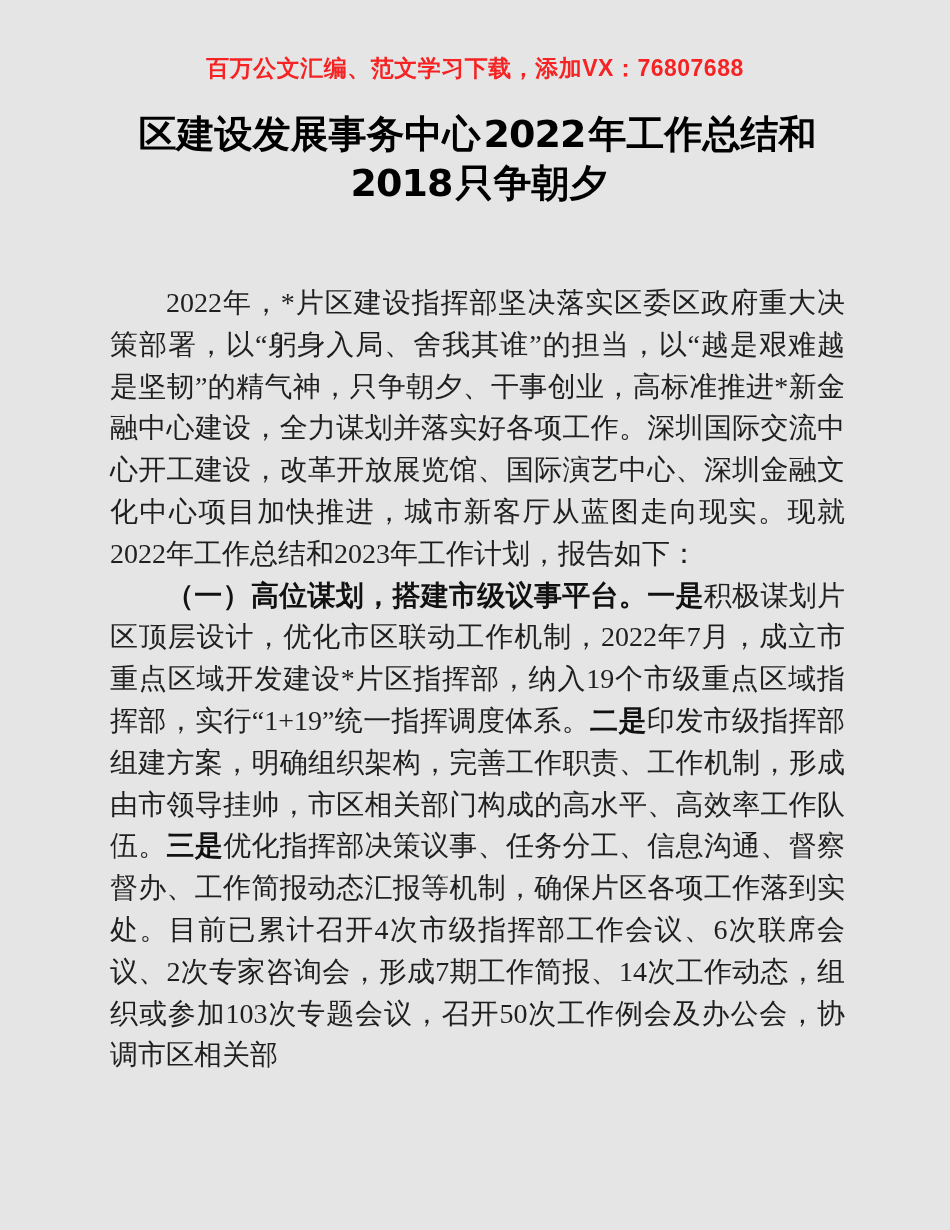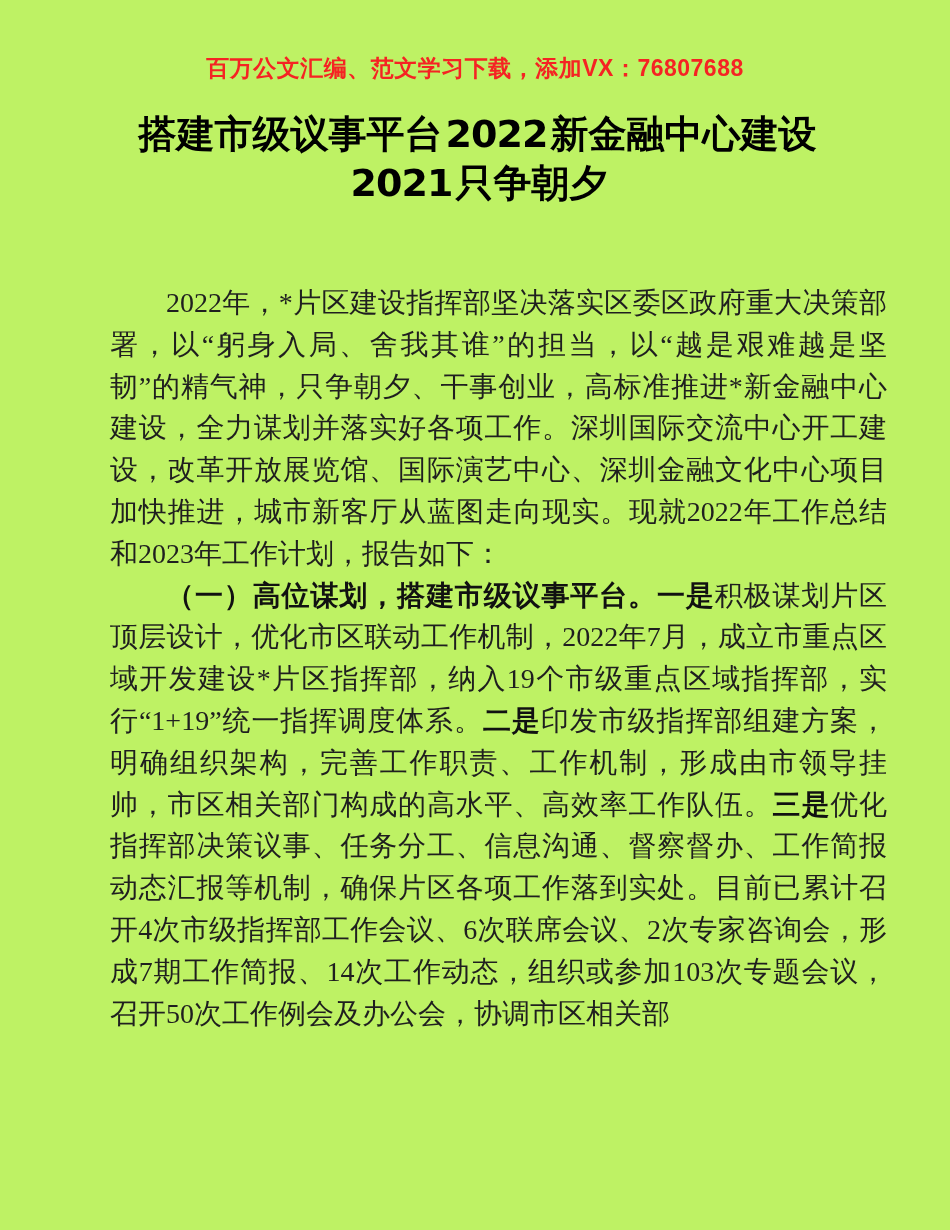--- a/index.html
+++ b/index.html
@@ -4,21 +4,21 @@
 <style>
   html, body {
     margin: 0;
     padding: 0;
     background: #ffffff;
   }
   .page {
     position: relative;
     width: 950px;
     height: 1230px;
-    background: #bef264;
+    background: #e5e5e5;
     overflow: hidden;
     box-sizing: border-box;
     padding-top: 52px;
     font-family: "Liberation Serif", "DejaVu Serif", serif;
     color: #1c1c1c;
   }
   .notice {
     text-align: center;
     font-family: "Liberation Sans", "DejaVu Sans", sans-serif;
     font-weight: 600;
@@ -36,21 +36,21 @@
     color: #000000;
   }
   .title .tline { display: block; }
   .title .num {
     font-family: "DejaVu Sans", "Liberation Sans", sans-serif;
     font-weight: bold;
     letter-spacing: -1px;
     padding: 0 3px;
   }
   .content {
-    margin: 74px 63px 0 110px;
+    margin: 74px 105px 0 110px;
     font-size: 28px;
     line-height: 41.8px;
     text-align: justify;
     color: #1f1f1f;
   }
   .para {
     margin: 0;
     text-indent: 56px;
   }
   .sec-heading {
@@ -69,22 +69,22 @@
   }
 </style>
 </head>
 <body>
 
 <div class="page">
 
   <div class="notice">百万公文汇编、范文学习下载，添加VX：76807688</div>
 
   <h1 class="title">
-      <span class="tline"><span>搭建市级议事平台</span><span class="num">2022</span><span>新金融中心建设</span></span>
-      <span class="tline"><span class="num">2021</span><span>只争朝夕</span></span>
+      <span class="tline"><span>区建设发展事务中心</span><span class="num">2022</span><span>年工作总结和</span></span>
+      <span class="tline"><span class="num">2018</span><span>只争朝夕</span></span>
     </h1>
 
   <div class="content">
 
     <p class="para">2022年，*片区建设指挥部坚决落实区委区政府重大决策部署，以“躬身入局、舍我其谁”的担当，以“越是艰难越是坚韧”的精气神，只争朝夕、干事创业，高标准推进*新金融中心建设，全力谋划并落实好各项工作。深圳国际交流中心开工建设，改革开放展览馆、国际演艺中心、深圳金融文化中心项目加快推进，城市新客厅从蓝图走向现实。现就2022年工作总结和2023年工作计划，报告如下：</p>
 
 
     <p class="para"><span class="bold-hei">（一）高位谋划，搭建市级议事平台。</span><span class="bold-hei">一是</span><span>积极谋划片区顶层设计，优化市区联动工作机制，2022年7月，成立市重点区域开发建设*片区指挥部，纳入19个市级重点区域指挥部，实行“1+19”统一指挥调度体系。</span><span class="bold-hei">二是</span><span>印发市级指挥部组建方案，明确组织架构，完善工作职责、工作机制，形成由市领导挂帅，市区相关部门构成的高水平、高效率工作队伍。</span><span class="bold-hei">三是</span><span>优化指挥部决策议事、任务分工、信息沟通、督察督办、工作简报动态汇报等机制，确保片区各项工作落到实处。目前已累计召开4次市级指挥部工作会议、6次联席会议、2次专家咨询会，形成7期工作简报、14次工作动态，组织或参加103次专题会议，召开50次工作例会及办公会，协调市区相关部</span></p>
 
   </div>

